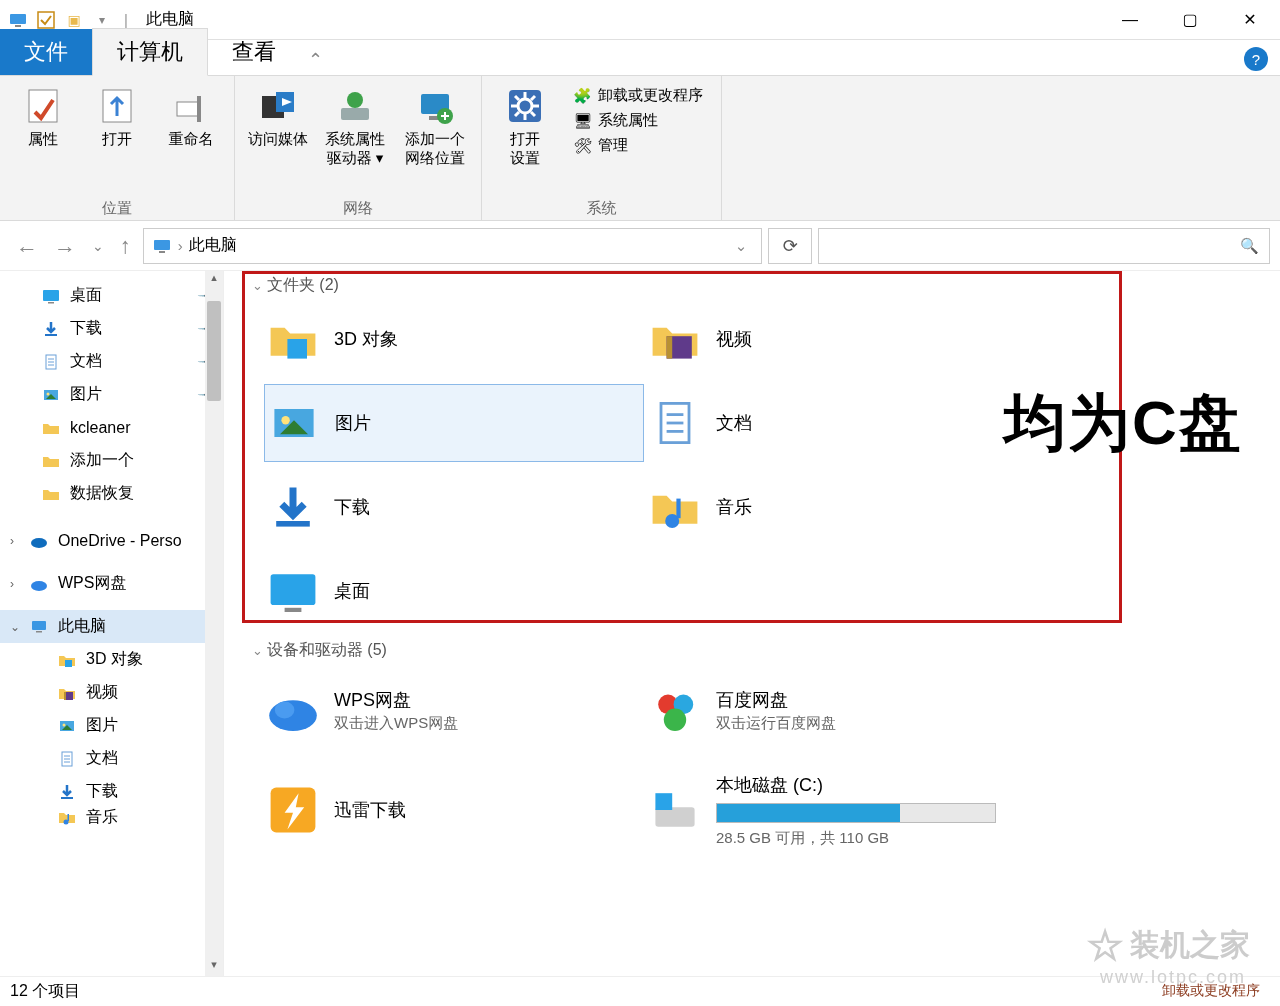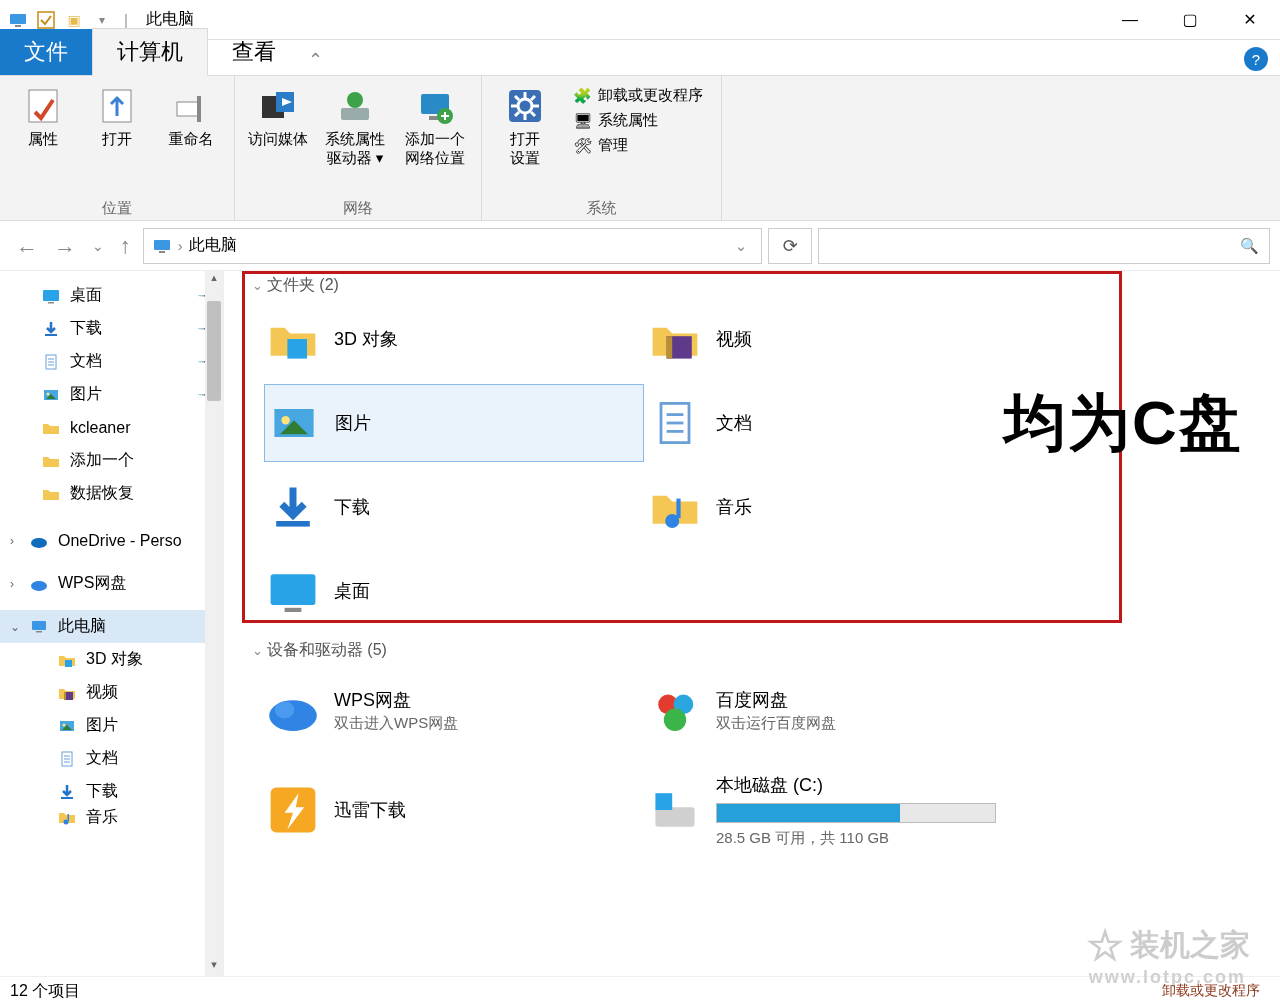--- a/index.html
+++ b/index.html
@@ -76,21 +76,21 @@
 .dgrid { display: grid; grid-template-columns: 380px 380px; column-gap: 2px; row-gap: 22px; padding-left: 40px; padding-top: 6px; }
 .drive-bar { width: 280px; height: 20px; background: #e8e8e8; border: 1px solid #bbb; position: relative; margin: 4px 0; }
 .drive-fill { position: absolute; left: 0; top: 0; bottom: 0; background: #26a0da; }
 
 
 .status { position: absolute; bottom: 0; left: 0; right: 0; height: 30px; display: flex; align-items: center; padding: 0 10px; font-size: 16px; border-top: 1px solid #eee; }
 
 
 .wm1 { position: absolute; right: 30px; bottom: 36px; color: #ccc; font-size: 30px; display: flex; align-items: center; gap: 6px; font-weight: 600;}
 .wm1 .star { font-size: 42px; }
-.wm1 .url { font-size: 18px; letter-spacing: 2px; color: #d0d0d0; position: absolute; right: 4px; bottom: -18px; font-weight: 700;}
+.wm1 .url { font-size: 18px; letter-spacing: 2px; color: #d0d0d0; position: absolute; right: 4px; bottom: -18px; font-weight: 400;}
 .wm2 { position: absolute; right: 20px; bottom: 6px; font-size: 14px; color: #8b3a1e; }
 
 
 svg { display: block; }
 </style>
 </head>
 <body>
 
 <div class="titlebar">
   <div class="qat">

